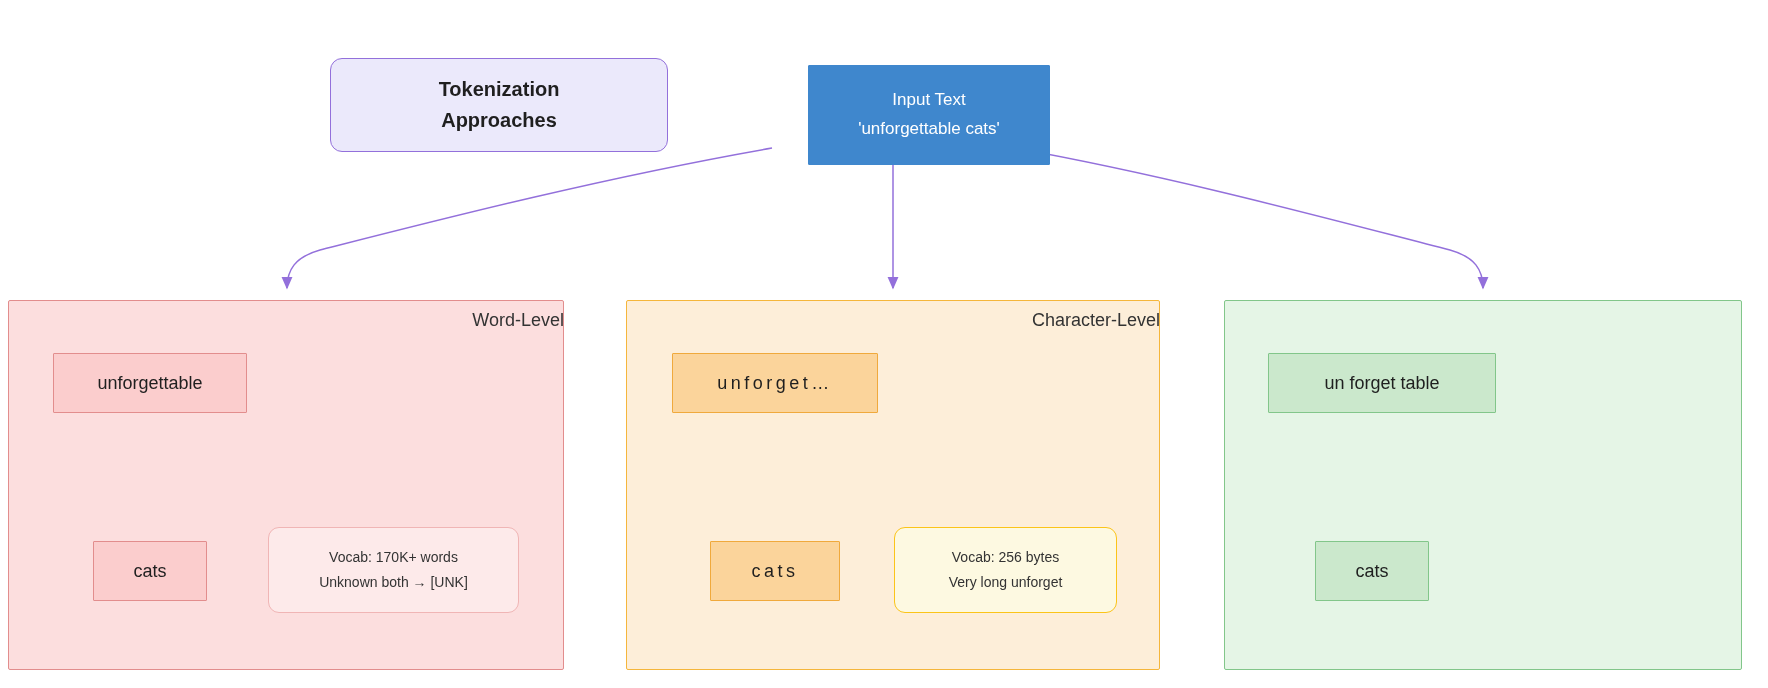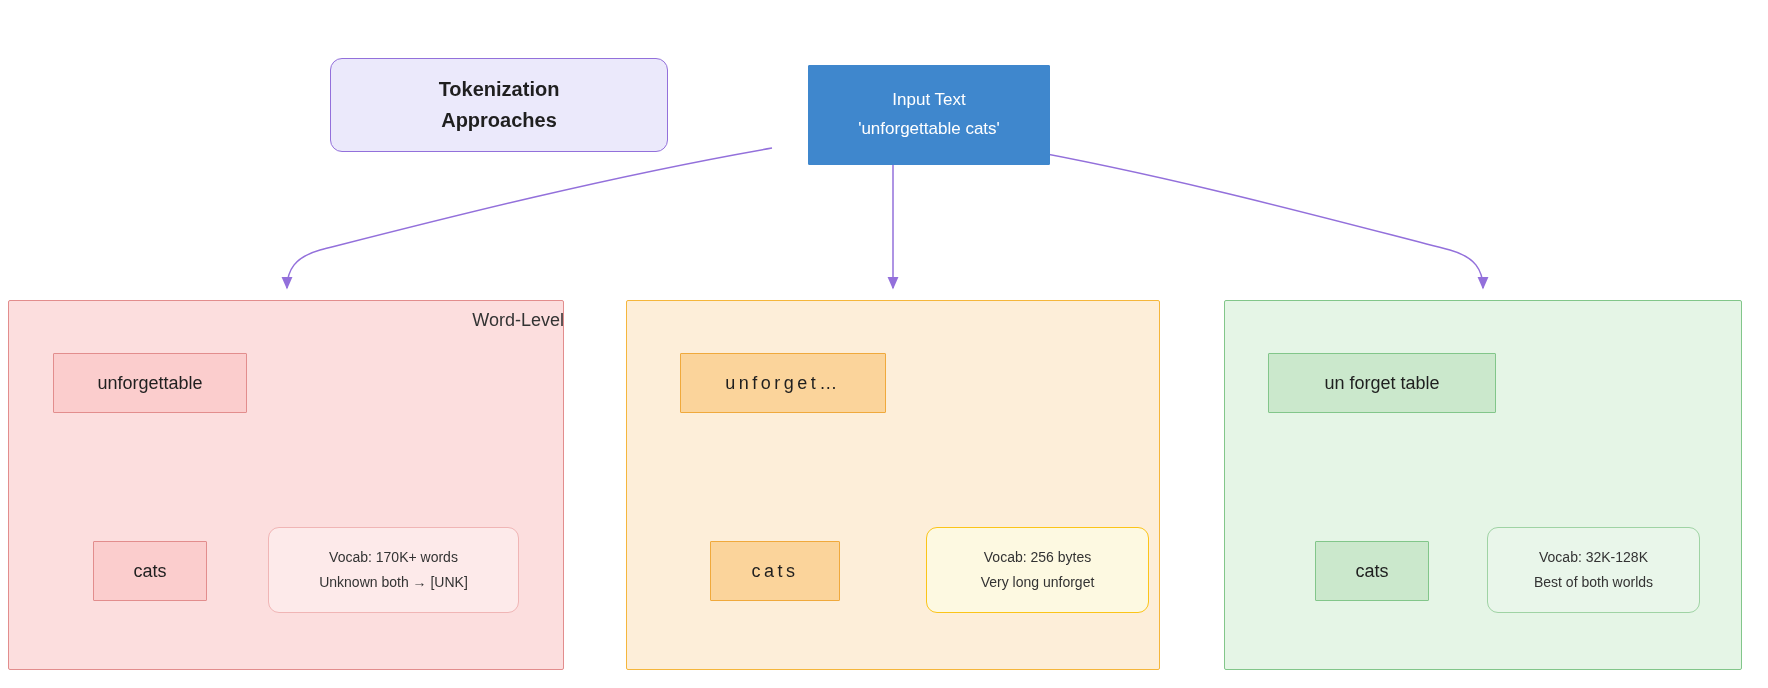--- a/index.html
+++ b/index.html
@@ -111,37 +111,37 @@
     border-radius: 1px;
   }
   .tok-word { background: #fbcdcd; border: 1.6px solid #e28d8d; }
   .tok-char { background: #fbd49b; border: 1.6px solid #f0a93c; }
   .tok-sub  { background: #cbe8cc; border: 1.6px solid #82c68a; }
 
   
   .n-word-a { left: 53px;  top: 353px; width: 194px; height: 60px; }
   .n-word-b { left: 93px;  top: 541px; width: 114px; height: 60px; }
   
-  .n-char-a { left: 672px; top: 353px; width: 206px; height: 60px; letter-spacing: 3.5px; margin-left: 8px; }
+  .n-char-a { left: 672px; top: 353px; width: 206px; height: 60px; letter-spacing: 3.5px; }
   .n-char-b { left: 710px; top: 541px; width: 130px; height: 60px; letter-spacing: 3.5px; }
   
   .n-sub-a  { left: 1268px; top: 353px; width: 228px; height: 60px; }
   .n-sub-b  { left: 1315px; top: 541px; width: 114px; height: 60px; }
 
   
   .note {
     font-size: 14px;
     color: #333333;
     border-radius: 11px;
   }
   .note .line { margin: 3px 0; }
   .note-word { left: 268px;  top: 527px; width: 251px; height: 86px;
                background: #fdeaea; border: 1.6px solid #f0b5b5; }
   .note-char { left: 894px;  top: 527px; width: 223px; height: 86px;
-               background: #fdf9e1; border: 1.6px solid #fbc419; margin-left: 32px; }
+               background: #fdf9e1; border: 1.6px solid #fbc419; }
   .note-sub  { left: 1487px; top: 527px; width: 213px; height: 86px;
                background: #e9f6ea; border: 1.6px solid #9fd3a4; }
 </style>
 </head>
 <body>
 
 <div id="canvas">
 
   <svg id="edges" viewBox="0 0 1768 688" xmlns="http://www.w3.org/2000/svg">
     <defs>
@@ -160,20 +160,21 @@
 
     <path d="M 775,413 L 775,529" fill="none" stroke="#9370db" stroke-width="1.5" marker-end="url(#arrowhead)"></path>
 
     <path d="M 1371,413 L 1371,529" fill="none" stroke="#9370db" stroke-width="1.5" marker-end="url(#arrowhead)"></path>
   </svg>
 
   <div class="cluster cluster-word"></div>
   <div class="cluster-label" style="left:8px; top:310px; width:556px;">Word-Level</div>
 
   <div class="cluster cluster-char"></div>
+  <div class="cluster-label" style="left:626px; top:310px; width:534px;">Character-Level</div>
 
   <div class="cluster cluster-sub"></div>
 
   <div class="node title-node">
     <span class="line">Tokenization</span>
     <span class="line">Approaches</span>
   </div>
 
   <div class="node input-node">
     <span class="line">Input Text</span>
@@ -201,18 +202,14 @@
     <span class="line">Vocab: 256 bytes</span>
     <span class="line">Very long unforget</span>
   </div>
 
   <div class="node tok tok-sub n-sub-a">
     <span class="line">un forget table</span>
   </div>
   <div class="node tok tok-sub n-sub-b">
     <span class="line">cats</span>
   </div>
-  <div class="node note note-sub">
-    <span class="line">Vocab: 32K-128K</span>
-    <span class="line">Best of both worlds</span>
-  </div>
 
 </div>
 
 </body></html>

